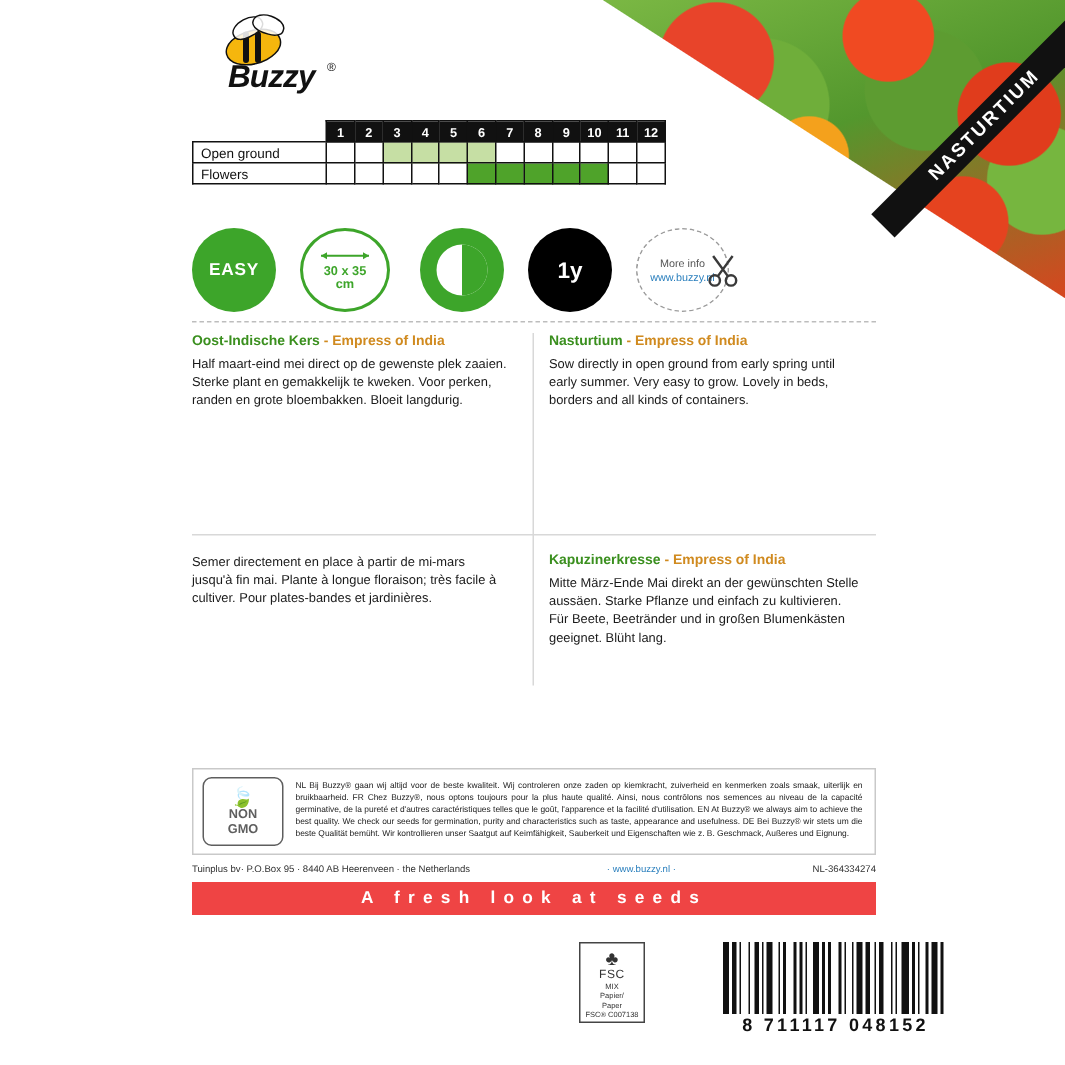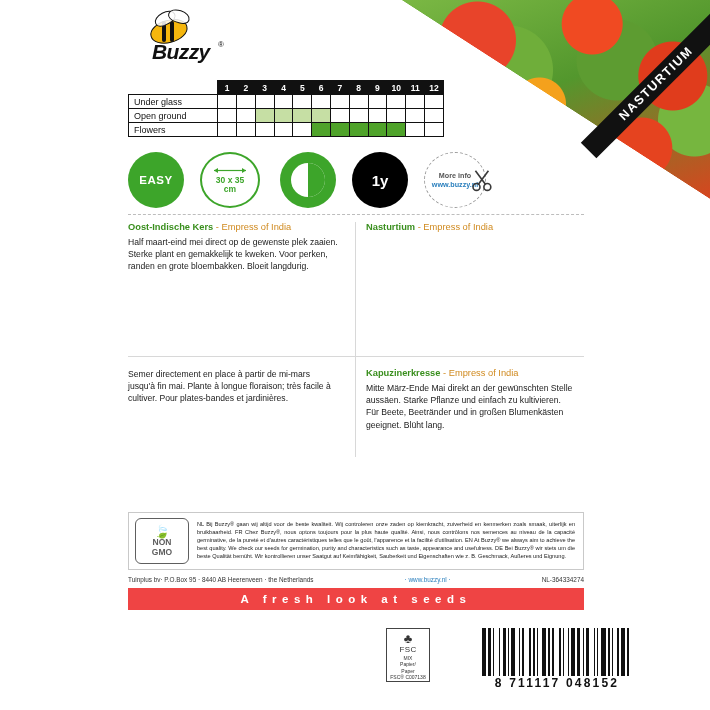--- a/index.html
+++ b/index.html
@@ -117,37 +117,37 @@
   }
   .ic-year {
     left:224px; border-radius:50%; background:#000000; color:#fff;
     display:flex; align-items:center; justify-content:center;
     font-size:15px; font-weight:bold;
   }
   .ic-more {
     left:296px; width:62px; height:56px; border-radius:50%;
     border:1.4px dashed #9b9b9b;
     display:flex; flex-direction:column; align-items:center; justify-content:center;
-    color:#555; font-size:7.2px; line-height:1.25; text-align:left;font-weight:bold;
+    color:#555; font-size:7.2px; line-height:1.25; text-align:left;
   }
   .ic-more .lnk { color:#2a7fbd; }
 
   .scissors {
     position:absolute; left:470px; top:168px; width:26px; height:26px;
     color:#3a3a3a;
   }
   .cut-line {
     position:absolute; left:128px; top:214px; width:456px; height:0;
     border-top:1px dashed #bdbdbd;
   }
 
   
   .desc { position:absolute; width:210px; }
   .desc .title { font-size:9.3px; font-weight:bold; color:#3a8f1e; margin-bottom:4px; }
-  .desc .title .var { font-weight:normal; color:#d08a1f; }
+  .desc .title .var { font-weight:bold; color:#d08a1f; }
   .desc .body { font-size:8.6px; line-height:1.42; color:#1a1a1a; }
 
   .d-nl { left:128px; top:222px; }
   .d-en { left:366px; top:222px; }
   .d-fr { left:128px; top:368px; }
   .d-de { left:366px; top:368px; }
 
   .vrule { position:absolute; left:355px; top:222px; width:0; height:235px; border-left:1px solid #d8d8d8; }
   .hrule1 { position:absolute; left:128px; top:356px; width:456px; height:0; border-top:1px solid #d8d8d8; }
 
@@ -236,35 +236,20 @@
         <th class="hdr">7</th>
         <th class="hdr">8</th>
         <th class="hdr">9</th>
         <th class="hdr">10</th>
         <th class="hdr">11</th>
         <th class="hdr">12</th>
       </tr>
     </thead>
     <tbody>
       <tr>
-        <td class="lbl">Under glass</td>
-        <td></td>
-        <td></td>
-        <td></td>
-        <td></td>
-        <td></td>
-        <td></td>
-        <td></td>
-        <td></td>
-        <td></td>
-        <td></td>
-        <td></td>
-        <td></td>
-      </tr>
-      <tr>
         <td class="lbl">Open ground</td>
         <td></td>
         <td></td>
         <td class="cell-pale"></td>
         <td class="cell-pale"></td>
         <td class="cell-pale"></td>
         <td class="cell-pale"></td>
         <td></td>
         <td></td>
         <td></td>
@@ -333,20 +318,21 @@
     <span class="var">- Empress of India</span>
   </div>
   <div class="body">Half maart-eind mei direct op de gewenste plek zaaien. Sterke plant en gemakkelijk te kweken. Voor perken, randen en grote bloembakken. Bloeit langdurig.</div>
 </div>
 
 <div class="desc d-en">
   <div class="title">
     <span>Nasturtium</span>
     <span class="var">- Empress of India</span>
   </div>
+  <div class="body">Sow directly in open ground from early spring until early summer. Very easy to grow. Lovely in beds, borders and all kinds of containers.</div>
 </div>
 
 <div class="desc d-fr">
   <div class="body">Semer directement en place à partir de mi-mars jusqu'à fin mai. Plante à longue floraison; très facile à cultiver. Pour plates-bandes et jardinières.</div>
 </div>
 
 <div class="desc d-de">
   <div class="title">
     <span>Kapuzinerkresse</span>
     <span class="var">- Empress of India</span>

